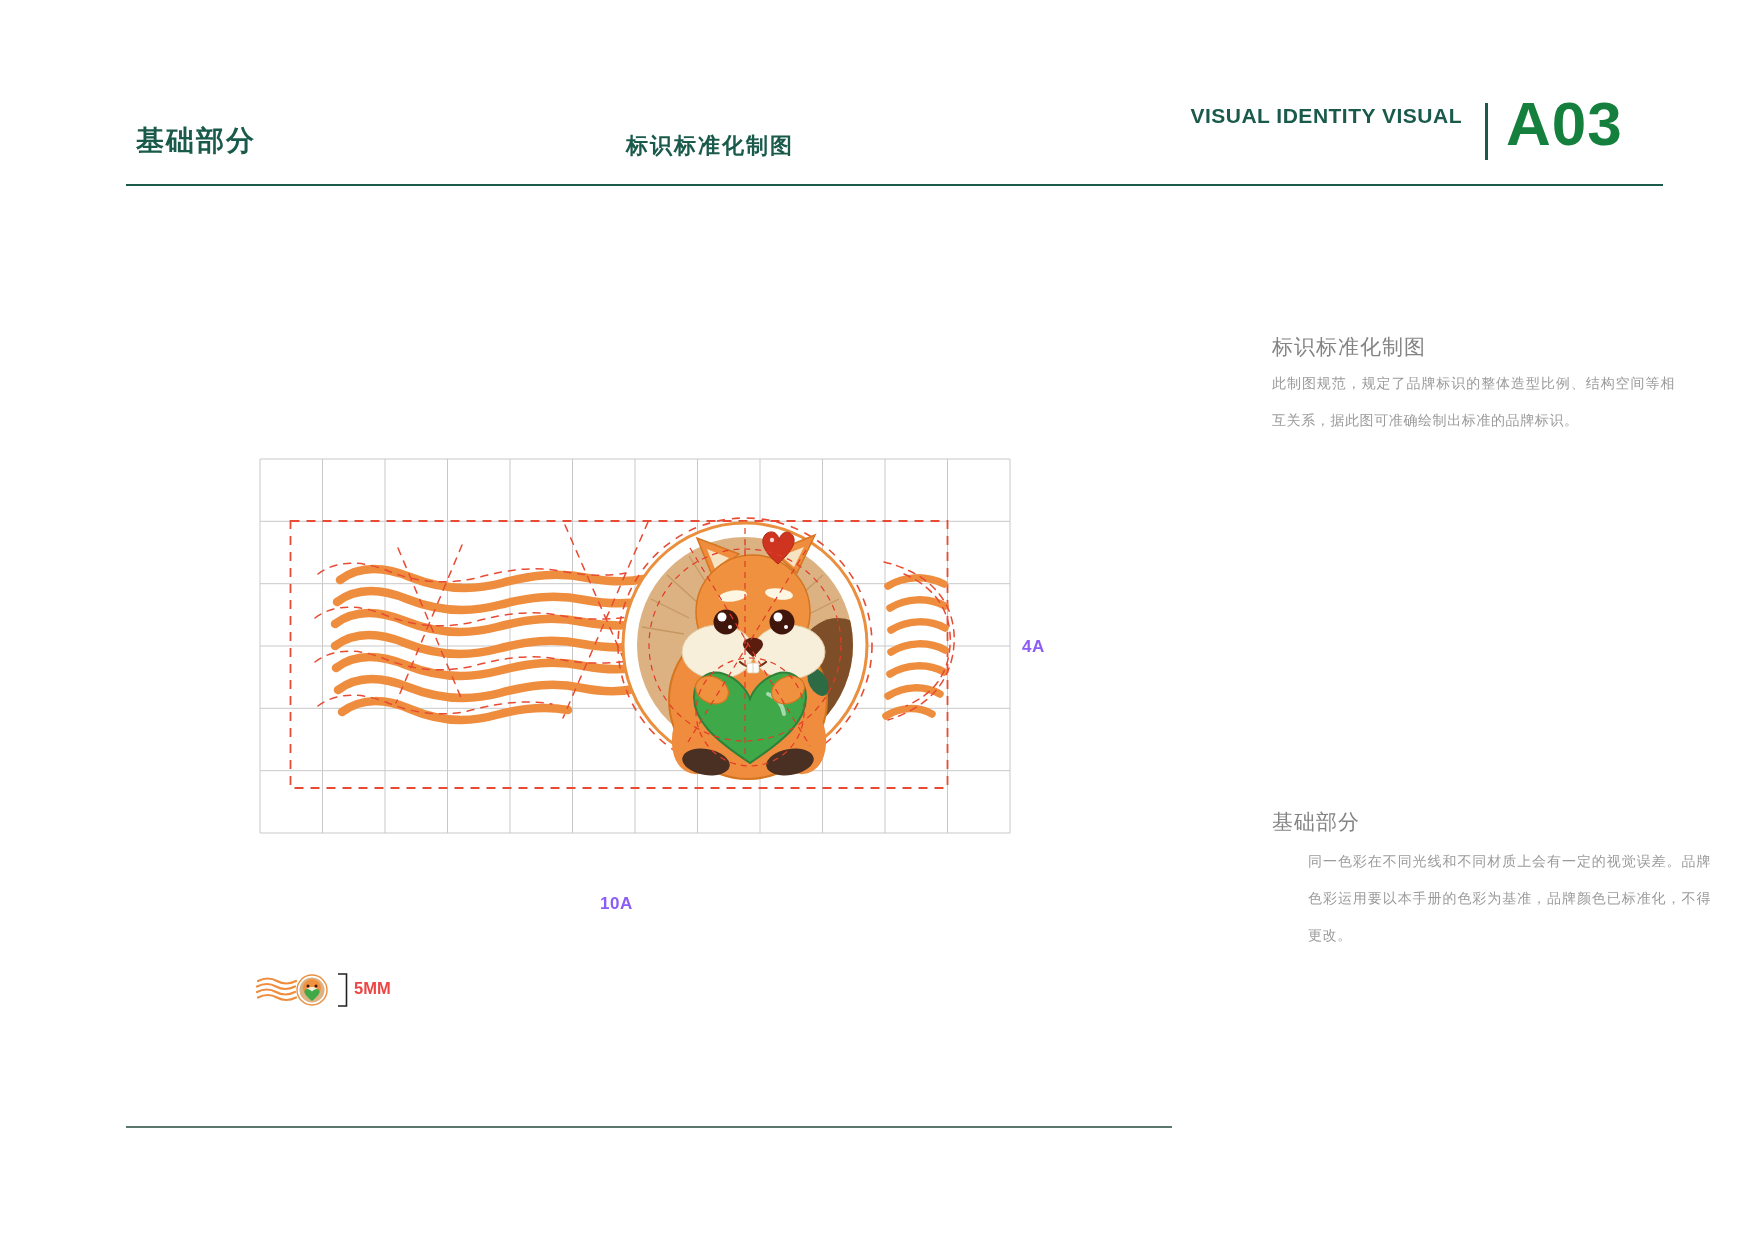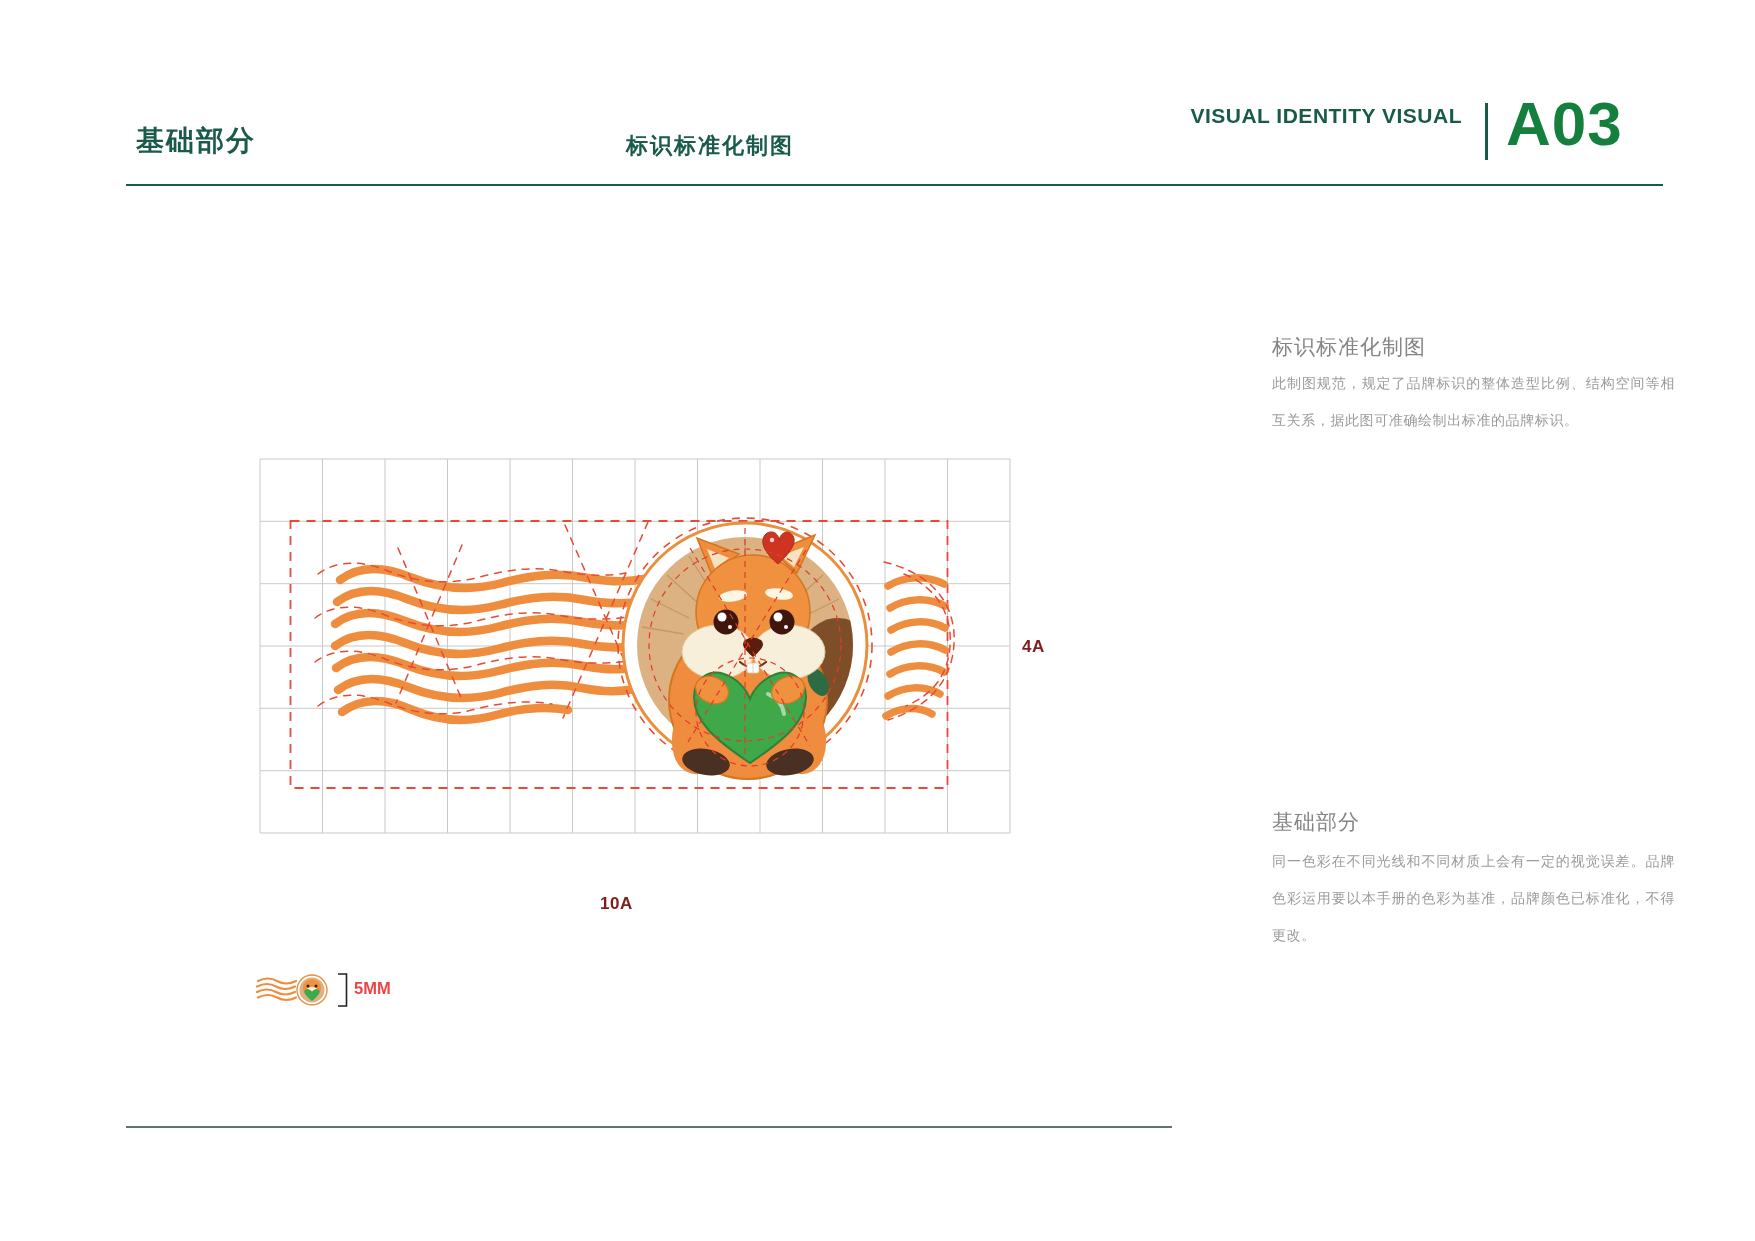--- a/index.html
+++ b/index.html
@@ -15,23 +15,23 @@
   .header-divider{left:1485px;top:103px;width:3px;height:57px;background:#1a5a4a;}
   .page-code{left:1506px;top:88px;font-size:62px;font-weight:800;color:#15803d;letter-spacing:1px;}
   .header-rule{left:126px;top:184px;width:1537px;height:2px;background:#1a5a4a;}
   
   .col-title{left:1272px;width:403px;font-size:21px;color:#848484;letter-spacing:1px;}
   .col-body{left:1272px;width:403px;font-size:14px;line-height:37px;color:#9b9b9b;text-align:justify;letter-spacing:.6px;}
   .t1{top:333px;}
   .b1{top:365px;}
   .b2{top:504px;}
   .t3{top:808px;}
-  .b3{top:843px;}
-  
-  .dim-label{font-size:17px;font-weight:600;color:#7f1d1d;letter-spacing:.5px;}
+  .b3{top:843px;margin-left:36px;}
+  
+  .dim-label{font-size:17px;font-weight:600;color:#8b5cf6;letter-spacing:.5px;}
   .label-4a{left:1022px;top:637px;}
   .label-10a{left:600px;top:894px;width:60px;}
   .label-5mm{left:354px;top:979px;font-size:16.5px;font-weight:bold;color:#ef4444;}
   
   .bottom-rule{left:126px;top:1126px;width:1046px;height:2px;background:#5a766d;}
 </style>
 </head>
 <body>
 
 <div class="page">

